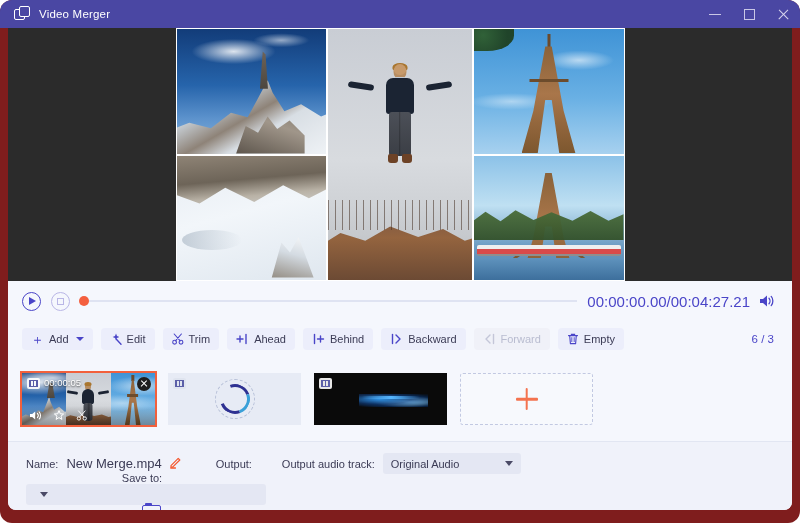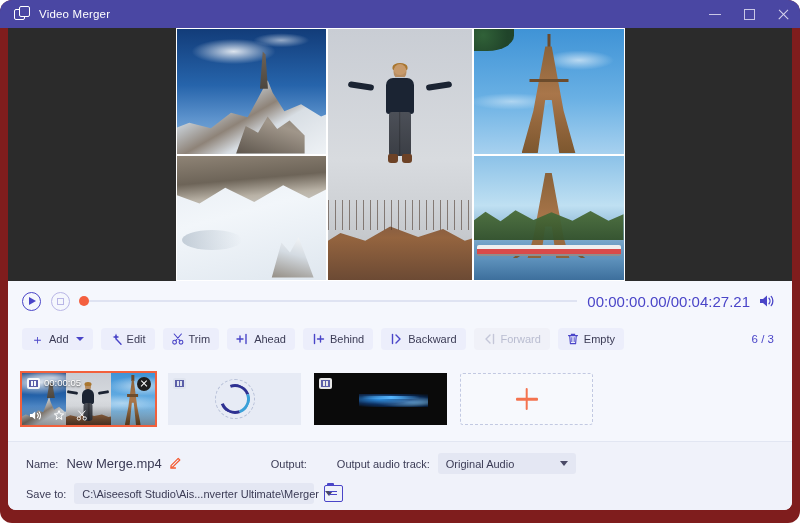--- a/index.html
+++ b/index.html
@@ -370,21 +370,21 @@
 
   
   .bottom {
     position: absolute; left: 0; top: 413px;
     width: 784px; height: 69px;
     background: #f0f2fa;
     border-top: 1px solid #e2e6f2;
   }
   .row { position: absolute; display: flex; align-items: center; }
   .row1 { left: 18px; top: 11px; }
-  .row2 { left: 18px; top: 41px; }
+  .row2 { left: 18px; top: 30px; flex-direction: column; }
   .lbl { font-size: 11px; color: #3b3b55; margin-right: 8px; white-space: nowrap; }
   .val-plain { font-size: 13px; color: #3b3b55; margin-right: 7px; white-space: nowrap; }
   .pencil { color: #f4582e; font-size: 12px; cursor: pointer; }
   .field {
     height: 21px; background: #e4e7f3; border-radius: 3px;
     display: flex; align-items: center; padding: 0 8px;
     font-size: 11px; color: #3b3b55; white-space: nowrap; cursor: pointer;
   }
   .field.w-output { width: 150px; justify-content: space-between; }
   .field.w-audio  { width: 138px; justify-content: space-between; }
@@ -678,33 +678,32 @@
       <div class="row row1">
         <span class="lbl">Name:</span>
         <span class="val-plain">New Merge.mp4</span>
         <span class="pencil">
           <svg width="13" height="13" viewBox="0 0 13 13">
               <path d="M2 9.6L9.2 2.4l1.6 1.6L3.6 11.2H2z" fill="none" stroke="#f4582e" stroke-width="1.2" stroke-linejoin="round"></path>
               <path d="M1.8 12h4.6" stroke="#f4582e" stroke-width="1.4" stroke-linecap="round"></path>
             </svg>
         </span>
 
-        <span class="lbl" style="margin-left:89px;">Output:</span>
+        <span class="lbl" style="margin-left:34px;">Output:</span>
 
         <span class="lbl" style="margin-left:22px;">Output audio track:</span>
         <span class="field w-audio">
           <span>Original Audio</span>
           <span class="caret"></span>
         </span>
       </div>
 
       <div class="row row2">
         <span class="lbl">Save to:</span>
         <span class="field w-path">
-          <span>C:\Aiseesoft Studio\Ais...nverter Ultimate\Merger</span>
           <span class="caret"></span>
         </span>
         <span class="folder-btn"></span>
       </div>
 
     </div>
 
   </div>
 </div>
 

